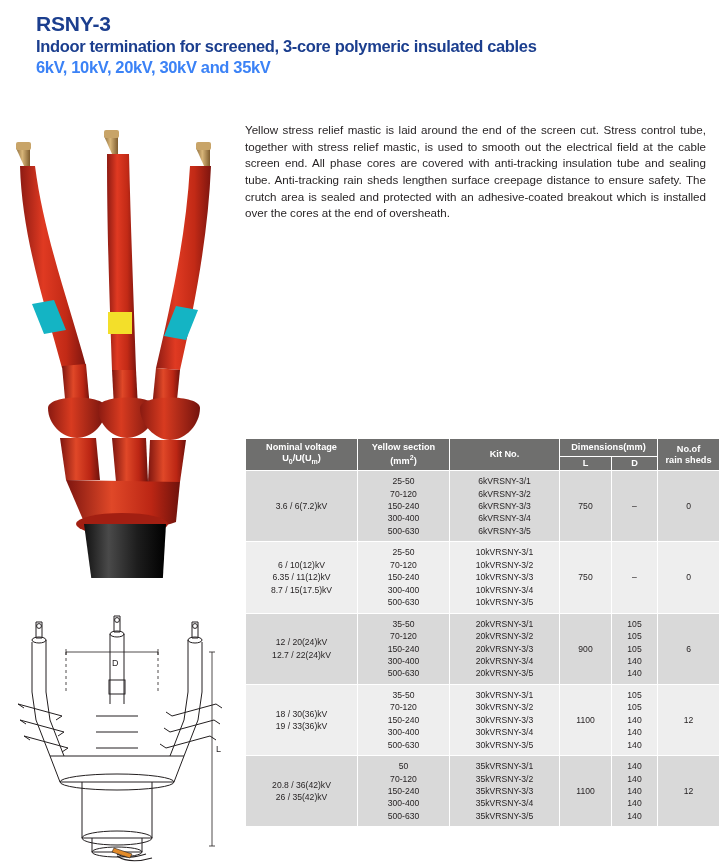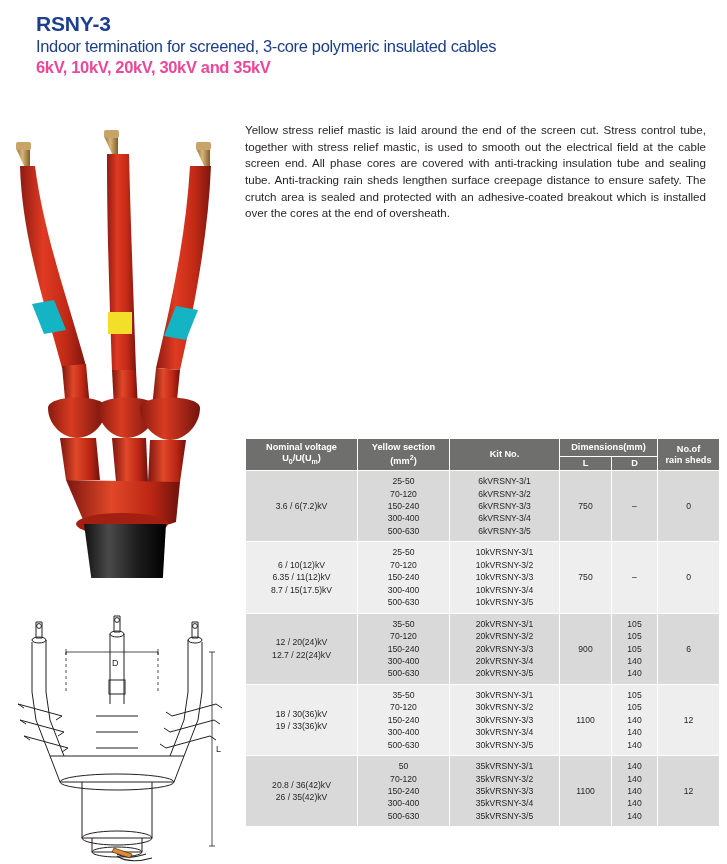--- a/index.html
+++ b/index.html
@@ -21,26 +21,26 @@
     color: #1b3e8e;
     font-size: 21px;
     font-weight: bold;
     letter-spacing: -0.2px;
     line-height: 1.1;
     margin-bottom: 1px;
   }
   .prod-title {
     color: #1b3e8e;
     font-size: 16.5px;
-    font-weight: normal;
+    font-weight: bold;
     letter-spacing: -0.35px;
     line-height: 1.25;
   }
   .prod-sub {
-    color: #ec4899;
+    color: #3b82f6;
     font-size: 16.5px;
     font-weight: bold;
     letter-spacing: -0.35px;
     line-height: 1.25;
   }
 
   
   .desc {
     position: absolute;
     left: 245px;

